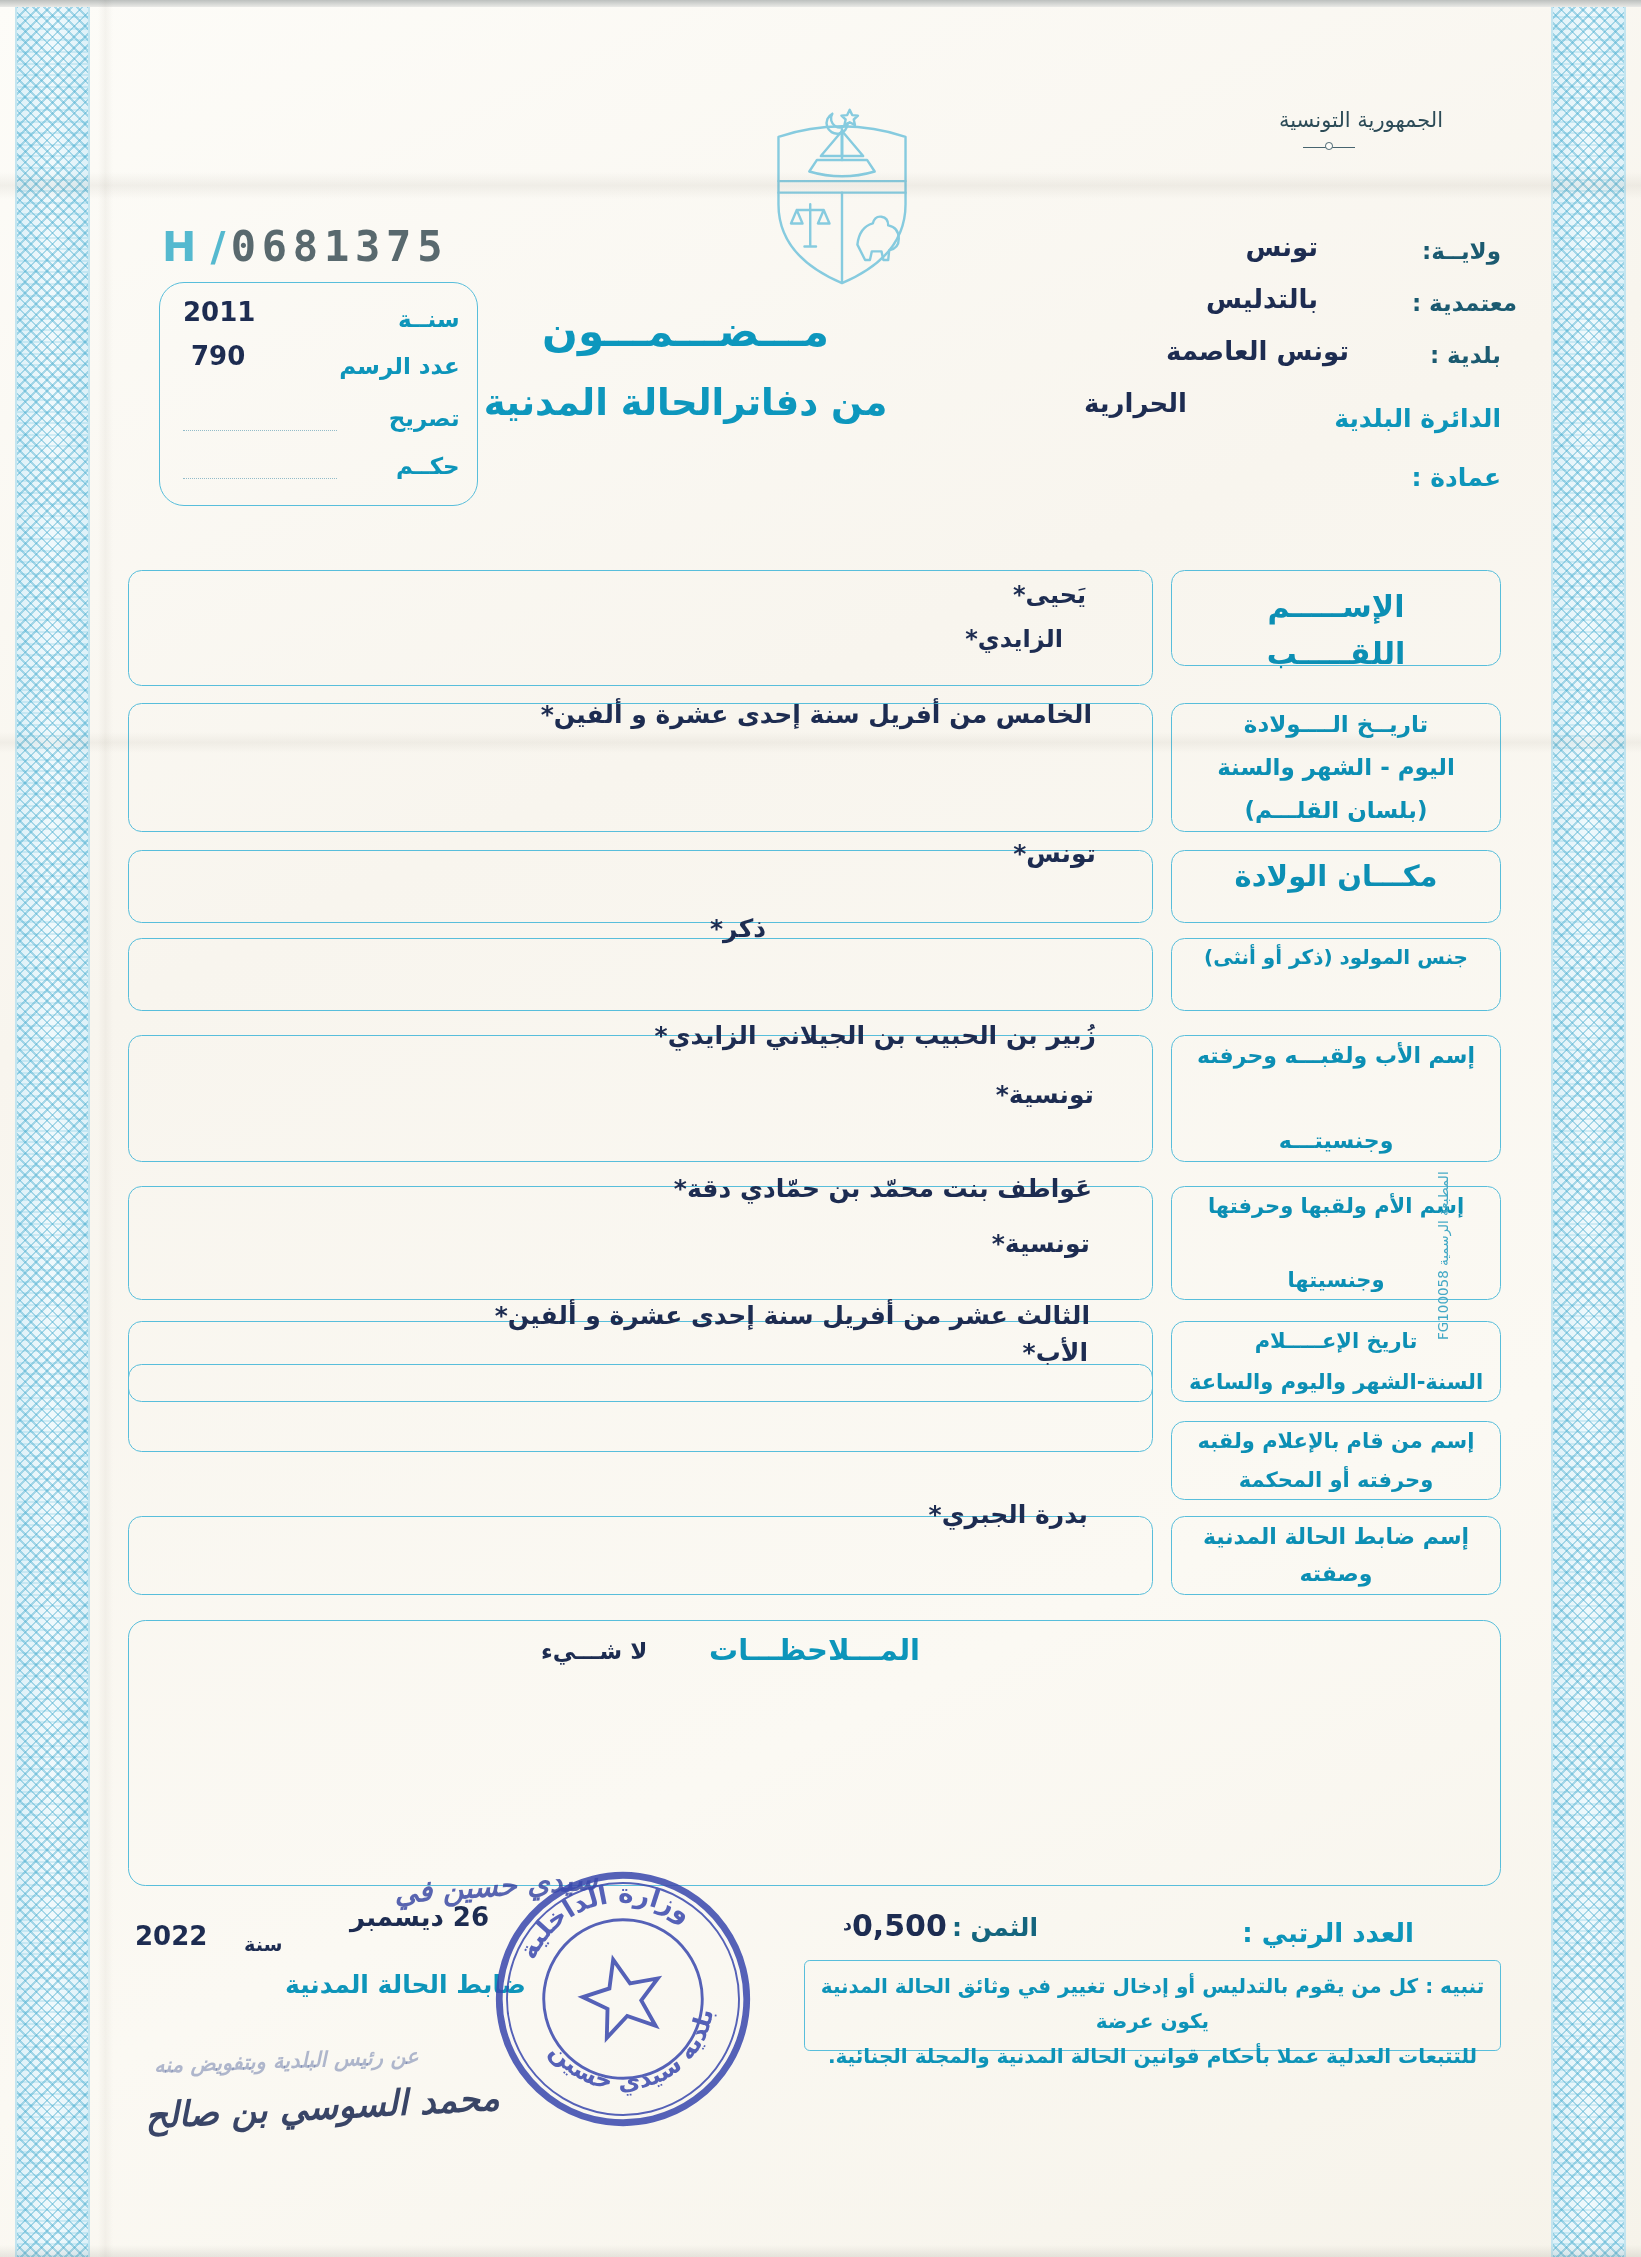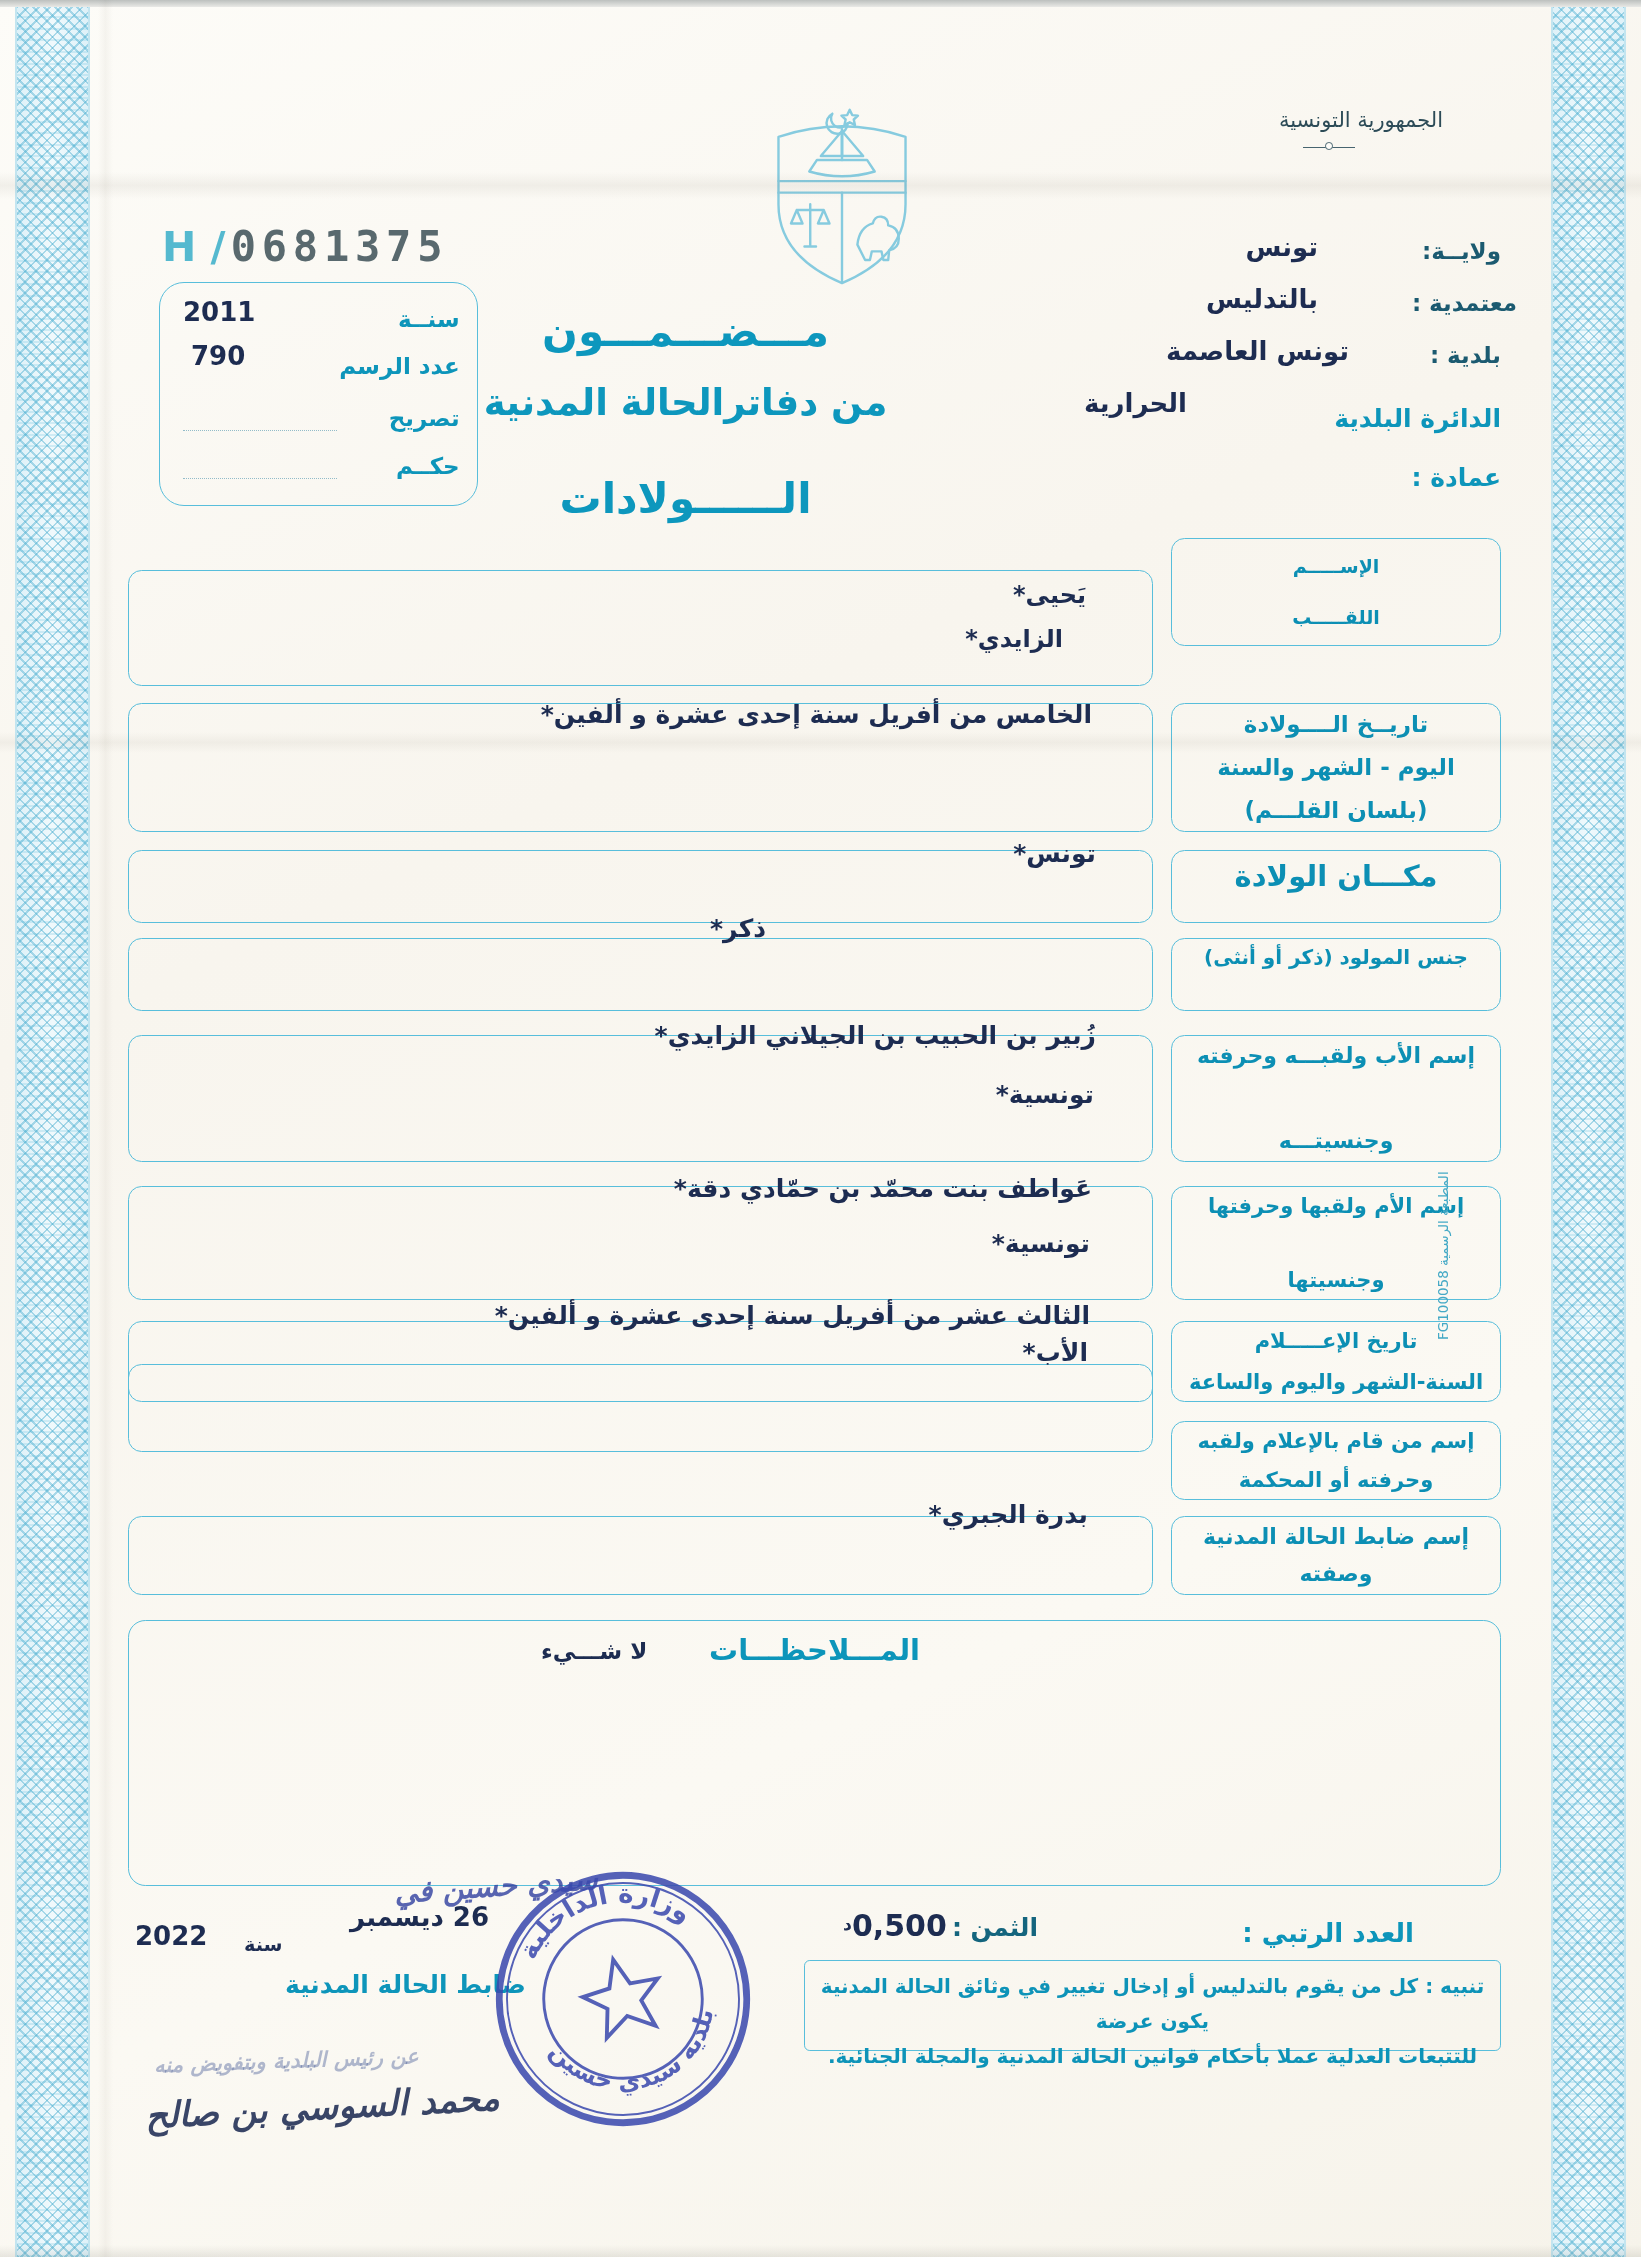--- a/index.html
+++ b/index.html
@@ -92,28 +92,27 @@
   <span class="lbl dark" style="right:323px;top:284px;font-size:26px">بالتدليس</span>
   <span class="lbl" style="right:140px;top:342px;font-size:23px;color:#1b5a70">بلدية :</span>
   <span class="lbl dark" style="right:292px;top:336px;font-size:26px">تونس العاصمة</span>
   <span class="lbl teal" style="right:140px;top:404px;font-size:25px">الدائرة البلدية</span>
   <span class="lbl dark" style="right:454px;top:388px;font-size:26px">الحرارية</span>
   <span class="lbl teal" style="right:140px;top:463px;font-size:25px">عمادة :</span>
 
   <div style="position:absolute;left:415px;top:307px;width:541px;text-align:center">
     <div class="title-line" style="font-size:42px">مـــضـــمـــون</div>
     <div class="title-line" style="font-size:37px;margin-top:25px">من دفاترالحالة المدنية</div>
-    <div class="title-line" style="font-size:42px;margin-top:50px">الــــــولادات</div>
   </div>
 
   <div class="box cbox" style="top:570px;height:116px">
     <span class="fv" style="top:9.7px;right:66px;font-size:24px">يَحيى*</span>
     <span class="fv" style="top:54px;right:89px;font-size:24px">الزايدي*</span>
   </div>
-  <div class="box lbox" style="top:538px;height:108px;font-size:19px;justify-content:space-between;padding:13.5px 7.7px">
+  <div class="box lbox" style="top:570px;height:96px;font-size:30px;justify-content:space-between;padding:13.5px 7.7px">
     <span>الإســـــم</span>
     <span>اللقـــــب</span>
   </div>
 
   <div class="box cbox" style="top:703px;height:129px">
     <span class="fv" style="top:-3.9px;right:60px">الخامس من أفريل سنة إحدى عشرة و ألفين*</span>
   </div>
   <div class="box lbox" style="top:703px;height:129px;font-size:23px">
     <span>تاريــخ الــــولادة</span>
     <span>اليوم - الشهر والسنة</span>

